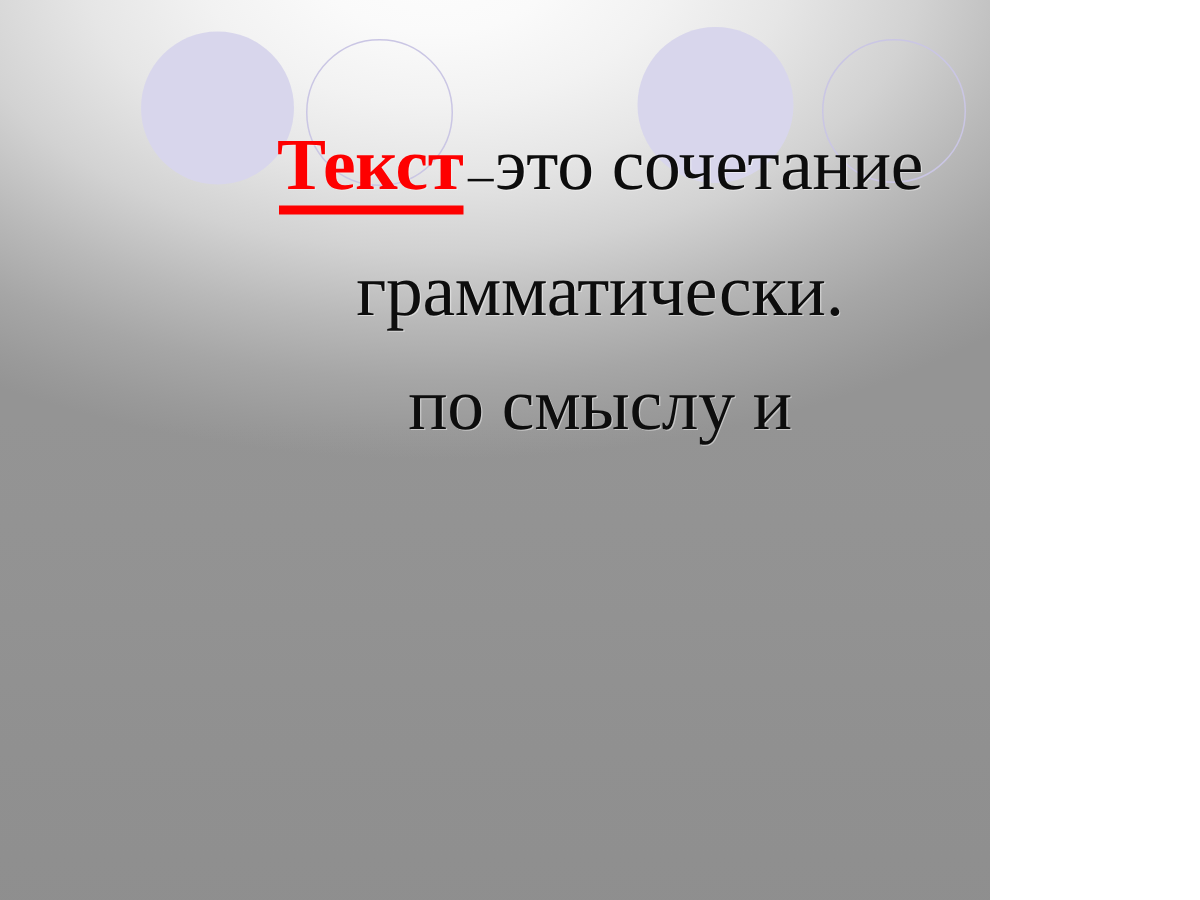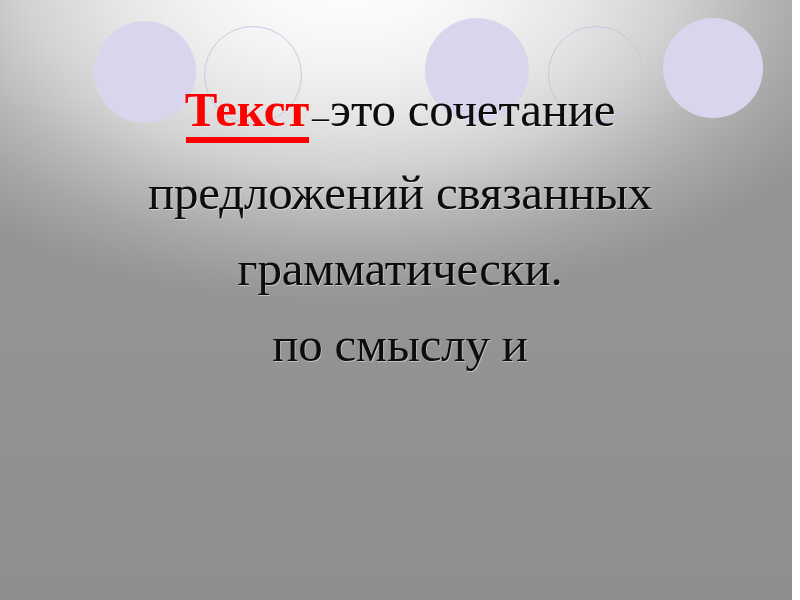--- a/index.html
+++ b/index.html
@@ -10,21 +10,21 @@
     height: 600px;
     overflow: hidden;
   }
 
   body {
     font-family: "Liberation Serif", "DejaVu Serif", serif;
   }
 
   #slide {
     position: relative;
-    width: 792px;
+    width: 660px;
     height: 600px;
     overflow: hidden;
     background:
       radial-gradient(ellipse 560px 330px at 44% -4%,
         #fdfdfd 0%,
         #fafafa 14%,
         #f2f2f2 28%,
         #e6e6e6 42%,
         #d2d2d2 58%,
         #b9b9b9 72%,
@@ -138,21 +138,20 @@
     <div class="circle filled" style="left:425px; top:18px;  width:104px; height:104px;"></div>
     <div class="circle outlined" style="left:548px; top:26px;  width:94px;  height:94px;"></div>
     <div class="circle filled" style="left:663px; top:18px;  width:100px; height:100px;"></div>
   </div>
 
   <div class="content">
     <div class="text-body">
 
       <span class="line"><span class="kw">Текст</span><span class="dash">–</span><span>это сочетание</span></span>
 
-      <span class="line">предложений связанных</span>
 
       <span class="line">грамматически.</span>
 
       <span class="line">по смыслу и</span>
 
     </div>
   </div>
 
 </div>
 

